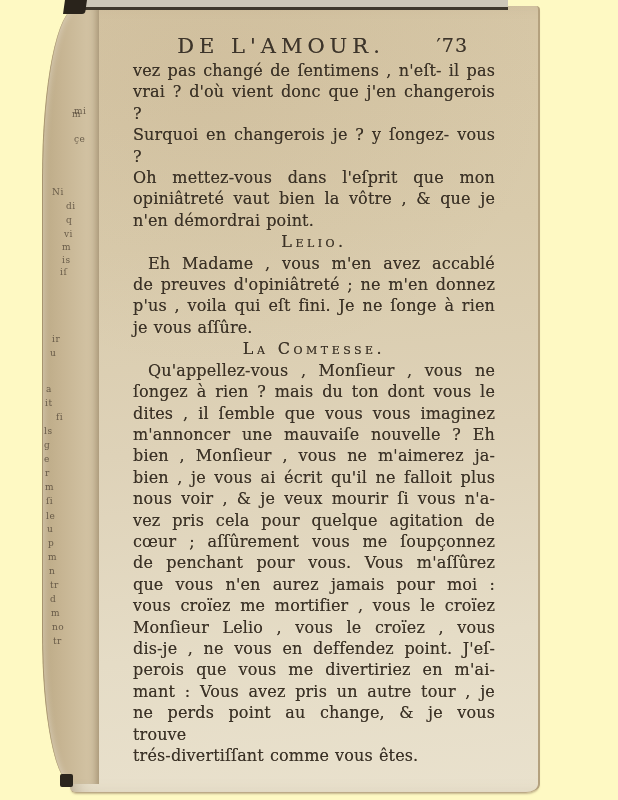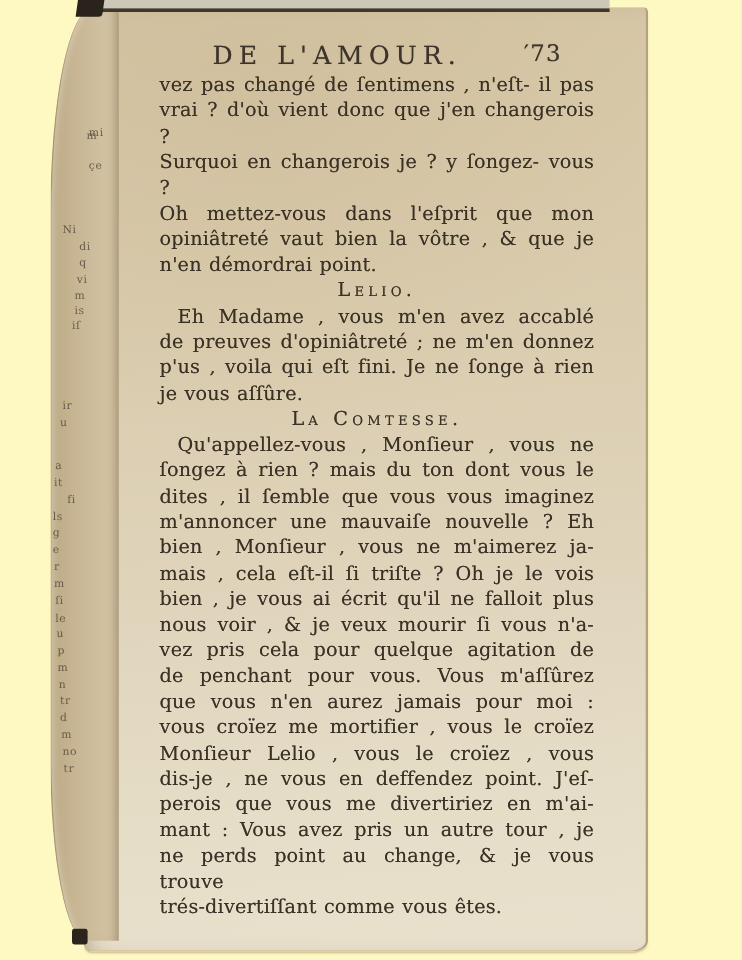--- a/index.html
+++ b/index.html
@@ -89,24 +89,24 @@
           <div class="line indent">Eh Madame , vous m'en avez accablé</div>
           <div class="line">de preuves d'opiniâtreté ; ne m'en donnez</div>
           <div class="line">p'us , voila qui eſt fini. Je ne ſonge à rien</div>
           <div class="line last">je vous aſſûre.</div>
           <div class="line speaker-heading">La Comtesse.</div>
           <div class="line indent">Qu'appellez-vous , Monſieur , vous ne</div>
           <div class="line">ſongez à rien ? mais du ton dont vous le</div>
           <div class="line">dites , il ſemble que vous vous imaginez</div>
           <div class="line">m'annoncer une mauvaiſe nouvelle ? Eh</div>
           <div class="line">bien , Monſieur , vous ne m'aimerez ja-</div>
-          <div class="line">mais , cela eſt-il ſi triſte ? Oh je le vois</div>
           <div class="line">bien , je vous ai écrit qu'il ne falloit plus</div>
           <div class="line">nous voir , &amp; je veux mourir ſi vous n'a-</div>
           <div class="line">vez pris cela pour quelque agitation de</div>
+          <div class="line">cœur ; aſſûrement vous me ſoupçonnez</div>
           <div class="line">de penchant pour vous. Vous m'aſſûrez</div>
           <div class="line">que vous n'en aurez jamais pour moi :</div>
           <div class="line">vous croïez me mortifier , vous le croïez</div>
           <div class="line">Monſieur Lelio , vous le croïez , vous</div>
           <div class="line">dis-je , ne vous en deffendez point. J'eſ-</div>
           <div class="line">perois que vous me divertiriez en m'ai-</div>
           <div class="line">mant : Vous avez pris un autre tour , je</div>
           <div class="line">ne perds point au change, &amp; je vous trouve</div>
           <div class="line last">trés-divertiſſant comme vous êtes.</div>
         </div>

